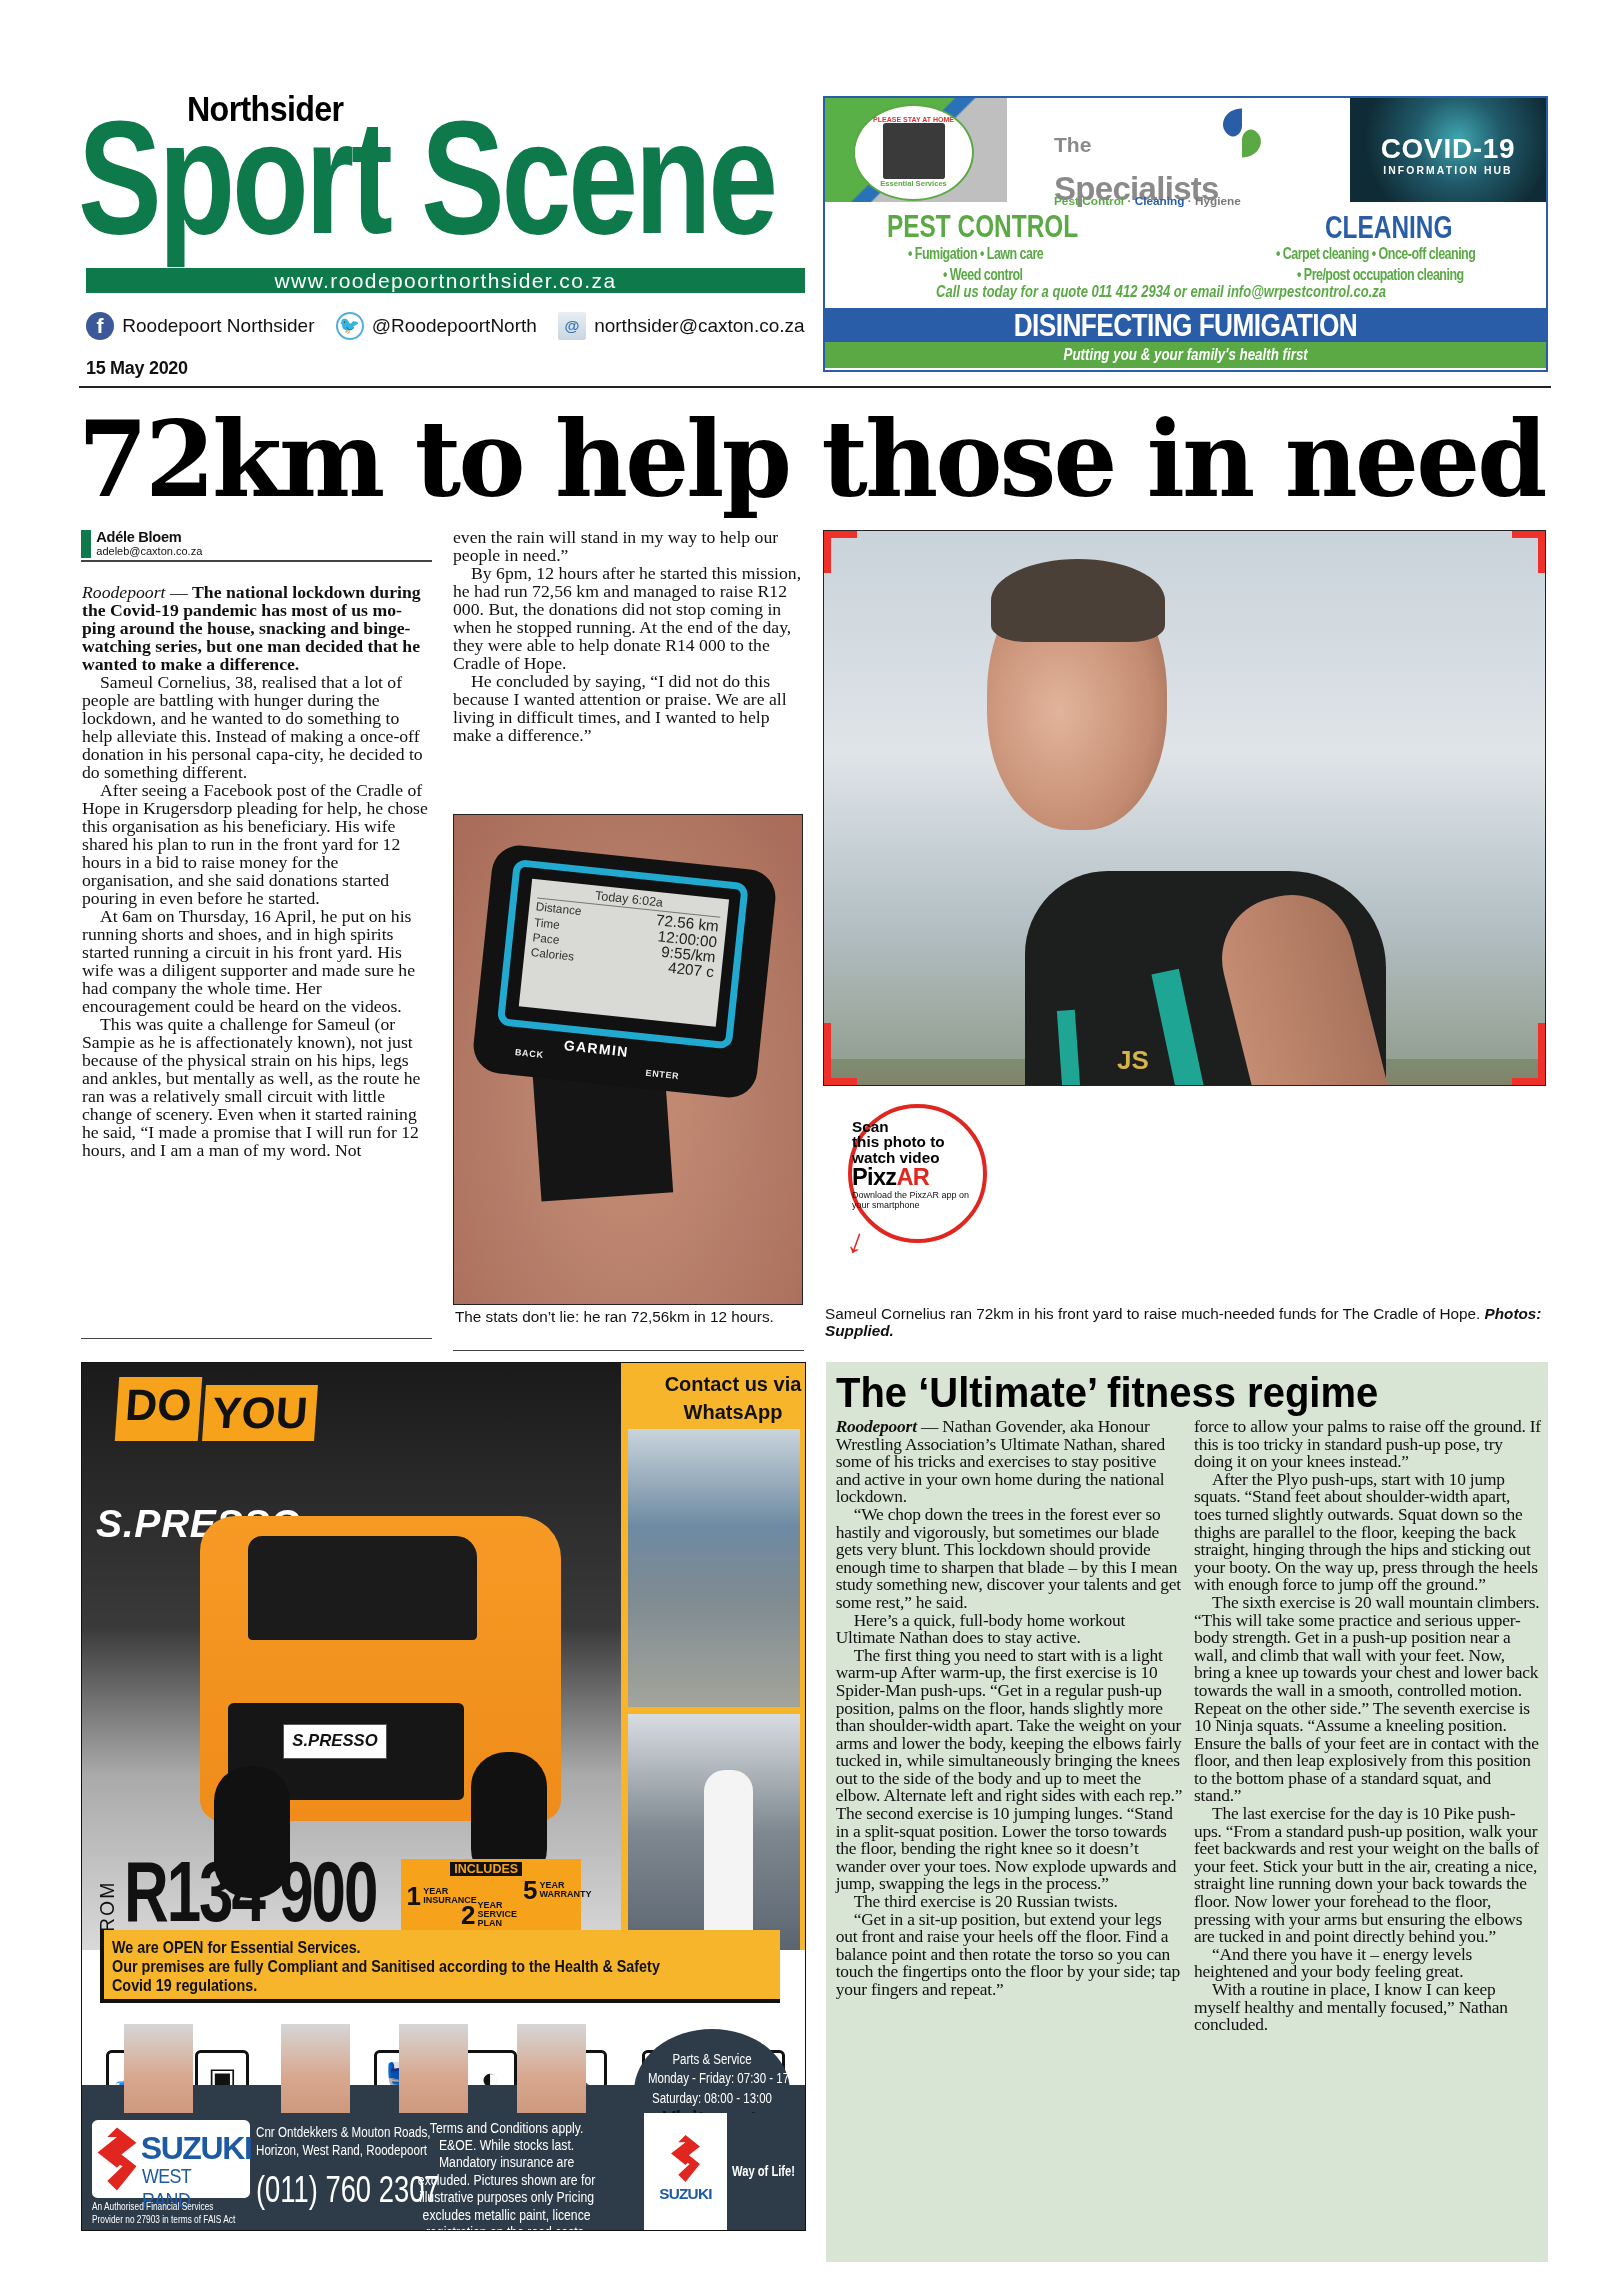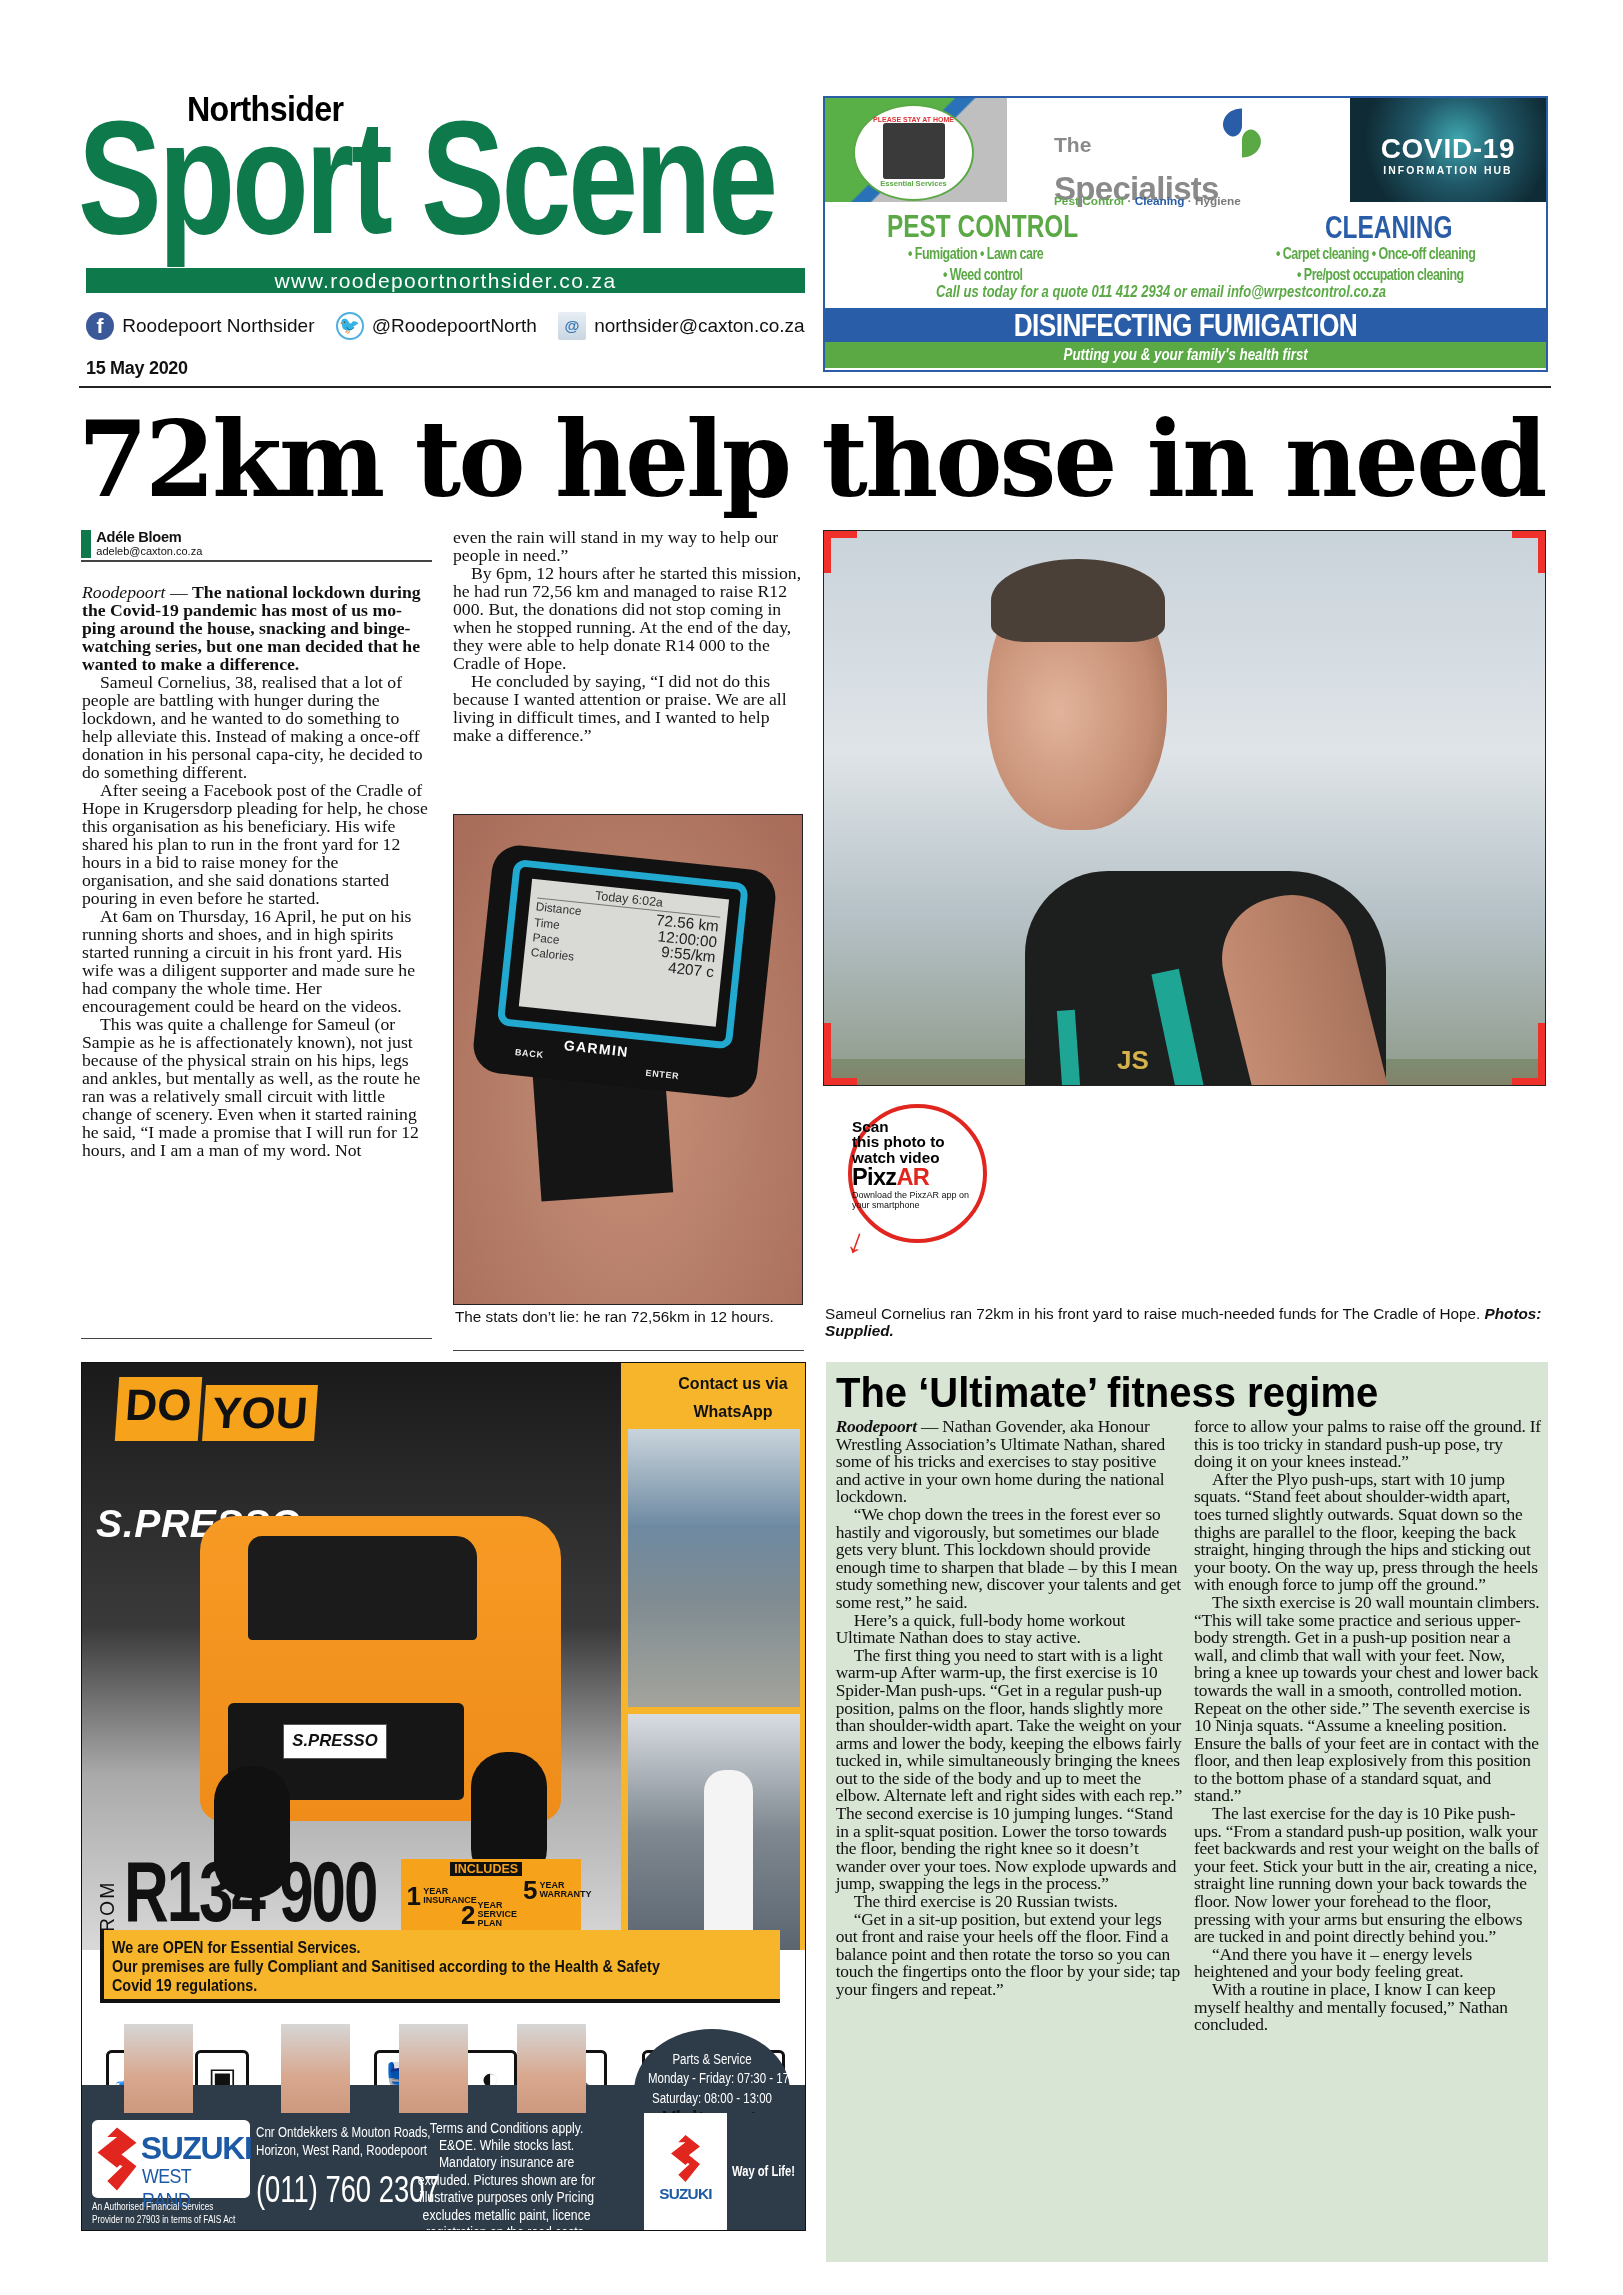--- a/index.html
+++ b/index.html
@@ -116,21 +116,21 @@
   .sz-car .grille { position: absolute; left: 42px; top: 229px; width: 236px; height: 97px; background: #161616; border-radius: 5.6px; }
   .sz-car .plate { position: absolute; left: 97px; top: 250px; width: 104px; height: 35px; background: #fff; border: 1.4px solid #555; color: #111; font-family: "Liberation Sans", sans-serif; font-weight: bold; font-style: italic; font-size: 16.7px; text-align: center; line-height: 32px; }
   .sz-car .wheel { position: absolute; width: 76px; height: 132px; background: #111; border-radius: 35px; }
   .sz-from { position: absolute; left: 14px; top: 528px; color: #111; font-family: "Liberation Sans", sans-serif; font-size: 19.4px; transform: rotate(-90deg); transform-origin: left top; letter-spacing: 2.1px; }
   .sz-price { position: absolute; left: 42px; top: 479px; color: #111; font-family: "Liberation Sans", sans-serif; font-weight: bold; font-size: 86px; letter-spacing: -2.8px; transform: scaleX(0.72); transform-origin: left top; white-space: nowrap; }
   .sz-incl { position: absolute; left: 319px; top: 496px; width: 180px; height: 76px; background: #f7a21b; font-family: "Liberation Sans", sans-serif; font-weight: bold; color: #111; }
   .sz-incl .t { position: absolute; left: 49px; top: 2.8px; font-size: 12.5px; background: #111; color: #f7a21b; padding: 0 4.2px; text-align: right; }
   .sz-incl .y { position: absolute; font-size: 9px; line-height: 9px; }
   .sz-incl .n { font-size: 26px; line-height: 26px; display: inline-block; vertical-align: middle; margin-right: 2.1px; }
   .sz-side { position: absolute; left: 539px; top: 0; width: 186px; height: 587px; background: #f7b52b; }
-  .sz-side .contact { padding-top: 7px; text-align: center; font-family: "Liberation Sans", sans-serif; font-weight: bold; font-size: 16px; line-height: 28px; color: #111; margin-left: 38px; }
+  .sz-side .contact { padding-top: 7px; text-align: center; font-family: "Liberation Sans", sans-serif; font-weight: bold; font-size: 20px; line-height: 28px; color: #111; margin-left: 38px; }
   .sz-photo1 { position: absolute; left: 7px; top: 66px; width: 172px; height: 278px; background: linear-gradient(180deg, #c9d4dc 0%, #6e8aa2 35%, #7e8b92 60%, #a3a49c 100%); }
   .sz-photo2 { position: absolute; left: 7px; top: 351px; width: 172px; height: 236px; background: linear-gradient(180deg, #d8dde2 0%, #7f8890 50%, #5b6570 100%); }
   .sz-worker { position: absolute; left: 76px; top: 56px; width: 49px; height: 167px; background: #f4f4f4; border-radius: 21px 21px 4.2px 4.2px; }
   .sz-open { position: absolute; left: 18px; top: 443px; width: 680px; height: 73px; background: #f7b52b; border-left: 4.2px solid #111; border-bottom: 4.2px solid #111; font-family: "Liberation Sans", sans-serif; font-weight: bold; font-size: 16.7px; line-height: 19px; padding: 8.3px 8.3px; color: #111; transform: translateY(124px); }
   .sz-open span { display: block; transform: scaleX(0.86); transform-origin: left; white-space: nowrap; }
   .sz-features { position: absolute; left: 9.7px; top: 687px; width: 708px; display: flex; justify-content: space-between; transform: translateY(-111px); }
   .sz-feat { width: 83px; text-align: center; font-family: "Liberation Sans", sans-serif; font-size: 13px; line-height: 12.5px; color: #111; }
   .sz-feat .box { width: 54px; height: 56px; margin: 0 auto 5.6px; border: 3.5px solid #111; border-radius: 5.6px; display: flex; align-items: center; justify-content: center; font-size: 30.5px; }
   .sz-feat .lbl { transform: scaleX(0.82); white-space: pre-line; }
   .sz-feat .sub { font-size: 7px; transform: scaleX(0.82); }

